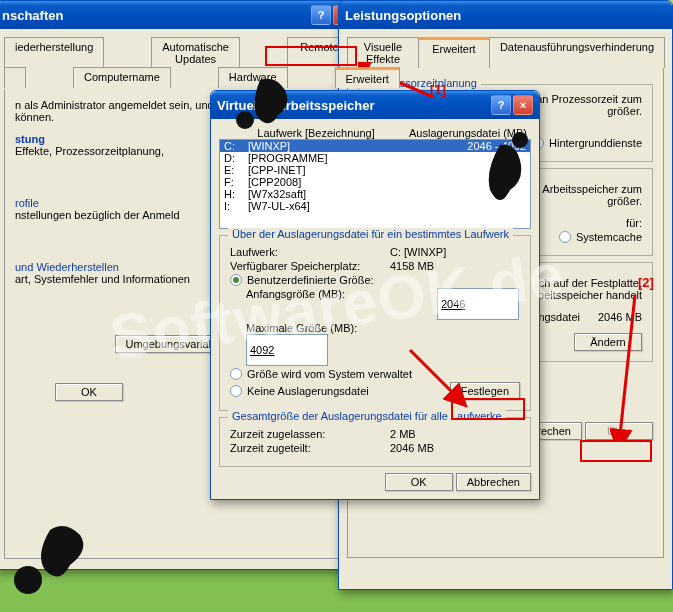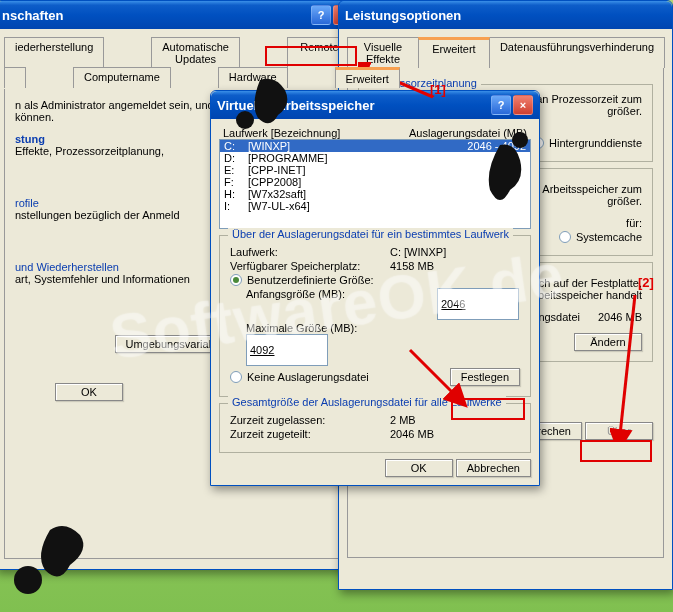--- a/index.html
+++ b/index.html
@@ -195,21 +195,21 @@
 </div>
 
 <div class="window" style="left:210px; top:90px; width:330px;">
   <div class="titlebar">
     <span class="title">Virtueller Arbeitsspeicher</span>
     <div class="winbtn help">?</div>
     <div class="winbtn close">×</div>
   </div>
   <div class="body">
     <div style="display:flex; padding:0 4px; font-size:11px;">
-      <span style="flex:1;">Laufwerk [Bezeichnung]</span>
+      <span style="flex:1;text-align:center;">Laufwerk [Bezeichnung]</span>
       <span>Auslagerungsdatei (MB)</span>
     </div>
     <div class="drivelist">
       <div class="row sel">
         <span class="c1">C:</span>
         <span class="c2">[WINXP]</span>
         <span class="c3">2046 - 4092</span>
       </div>
       <div class="row">
         <span class="c1">D:</span>
@@ -252,20 +252,24 @@
         <span class="dot"></span>
         <span>Benutzerdefinierte Größe:</span>
       </div>
       <div class="kv" style="padding-left:16px;gap:31px;">
         <span class="k">Anfangsgröße (MB):</span>
         <input type="text" value="2046" style="">
       </div>
       <div class="kv" style="padding-left:16px;flex-direction:column;">
         <span class="k">Maximale Größe (MB):</span>
         <input type="text" value="4092" style="">
+      </div>
+      <div class="radio">
+        <span class="dot"></span>
+        <span>Größe wird vom System verwaltet</span>
       </div>
       <div style="display:flex; align-items:center;">
         <div class="radio" style="flex:1;">
           <span class="dot"></span>
           <span>Keine Auslagerungsdatei</span>
         </div>
         <button class="btn">Festlegen</button>
       </div>
     </div>
 

